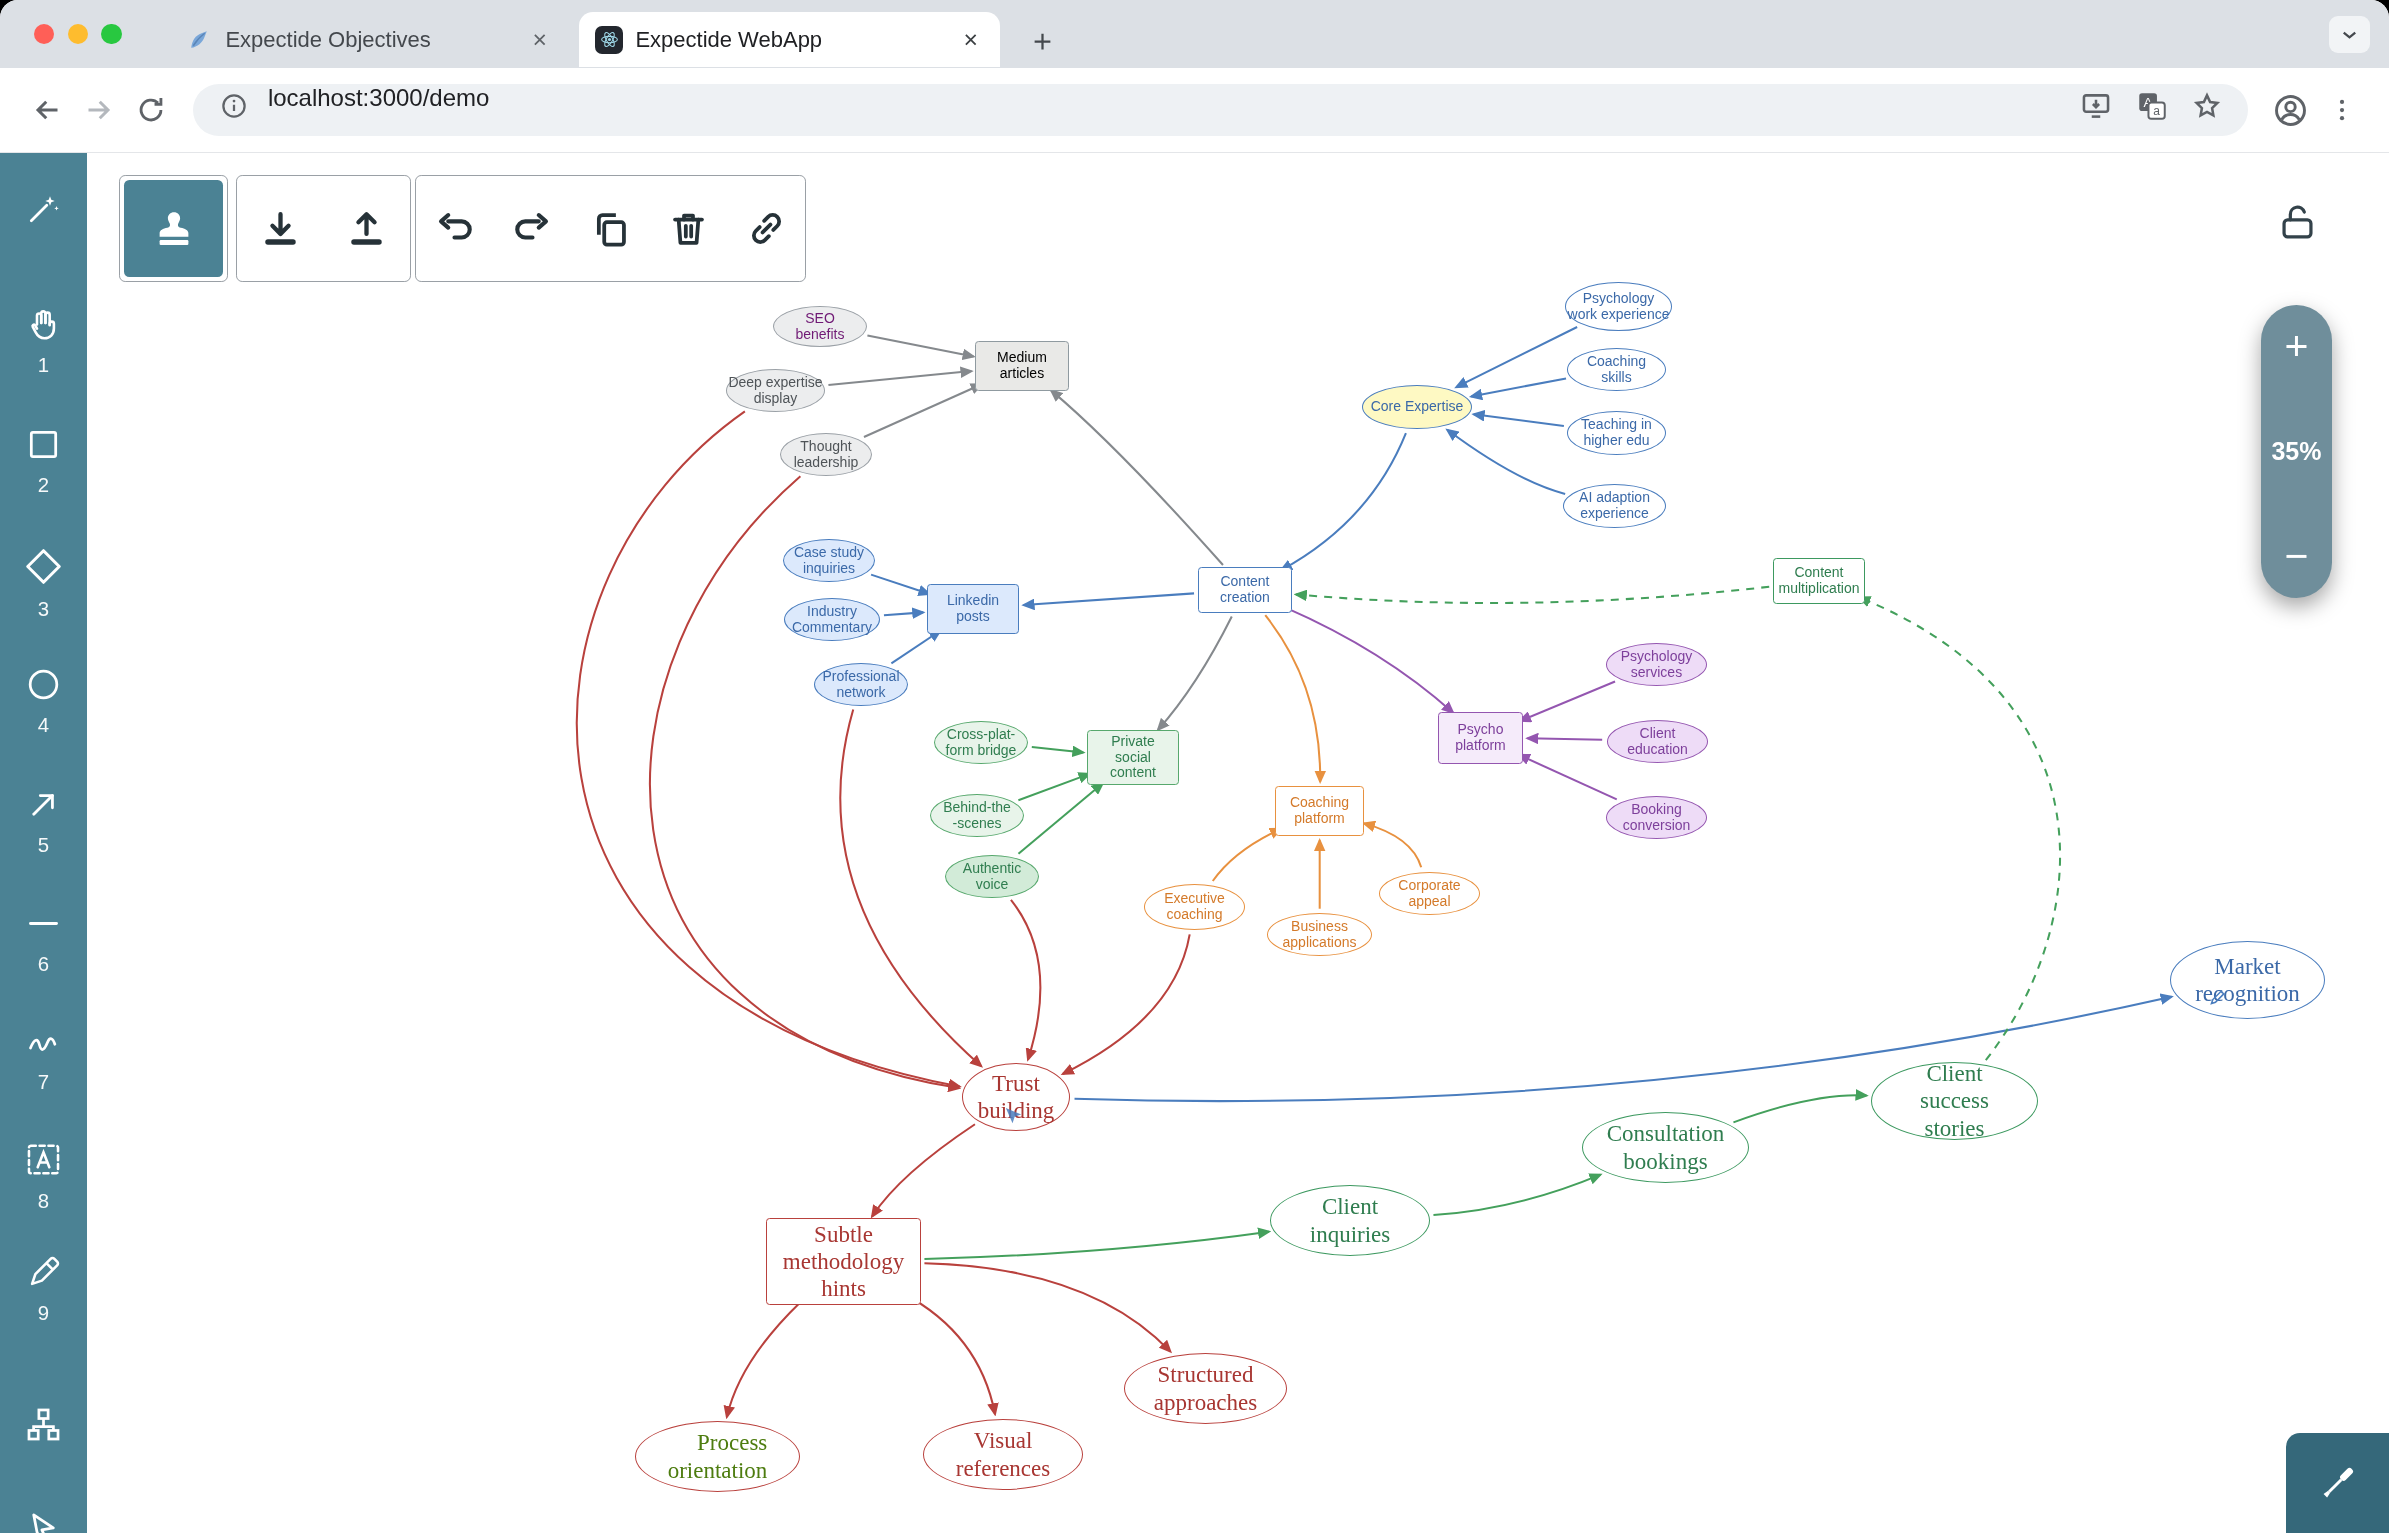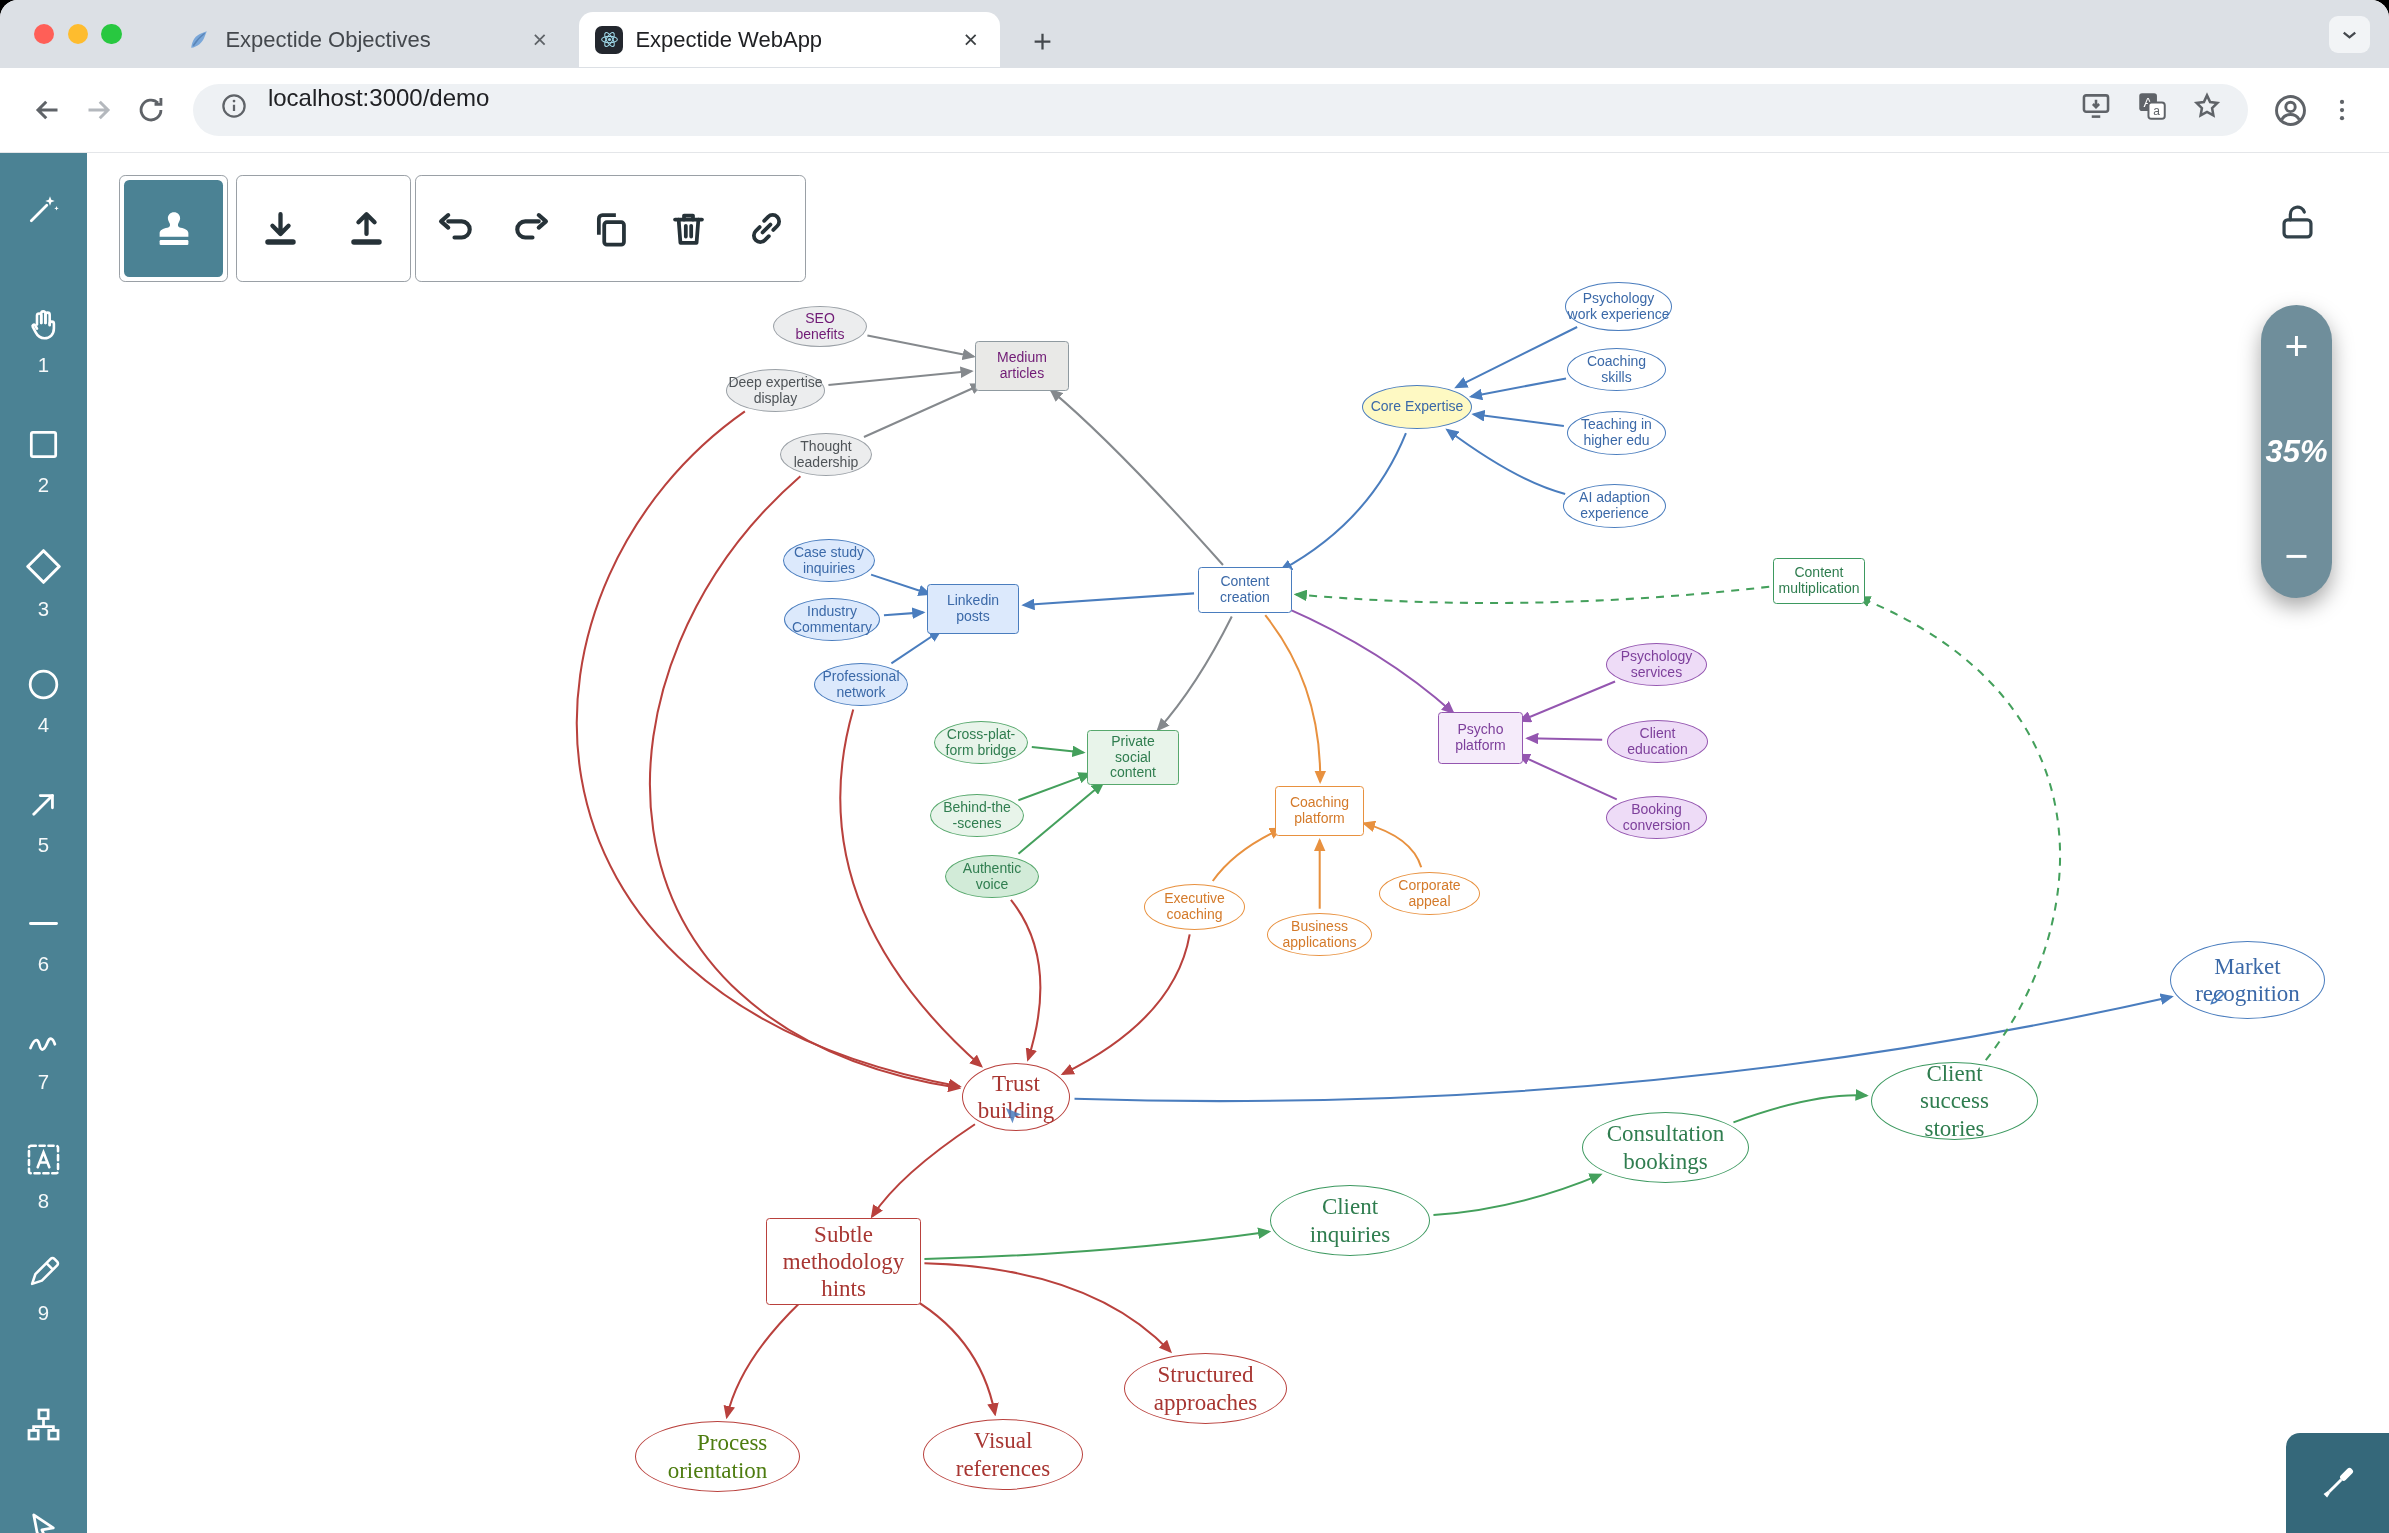--- a/index.html
+++ b/index.html
@@ -58,21 +58,21 @@
   .tb-g2{left:149px;width:175px;}
   .tb-g3{left:328px;width:391px;}
   .tb-btn{flex:1;height:100%;display:flex;align-items:center;justify-content:center;border:none;background:transparent;}
   .tb-btn.selected{background:var(--toolbar_selected);border-radius:5.3px;}
 
   .lock{position:absolute;z-index:3;left:2187px;top:46px;width:46px;height:46px;display:flex;align-items:center;justify-content:center;}
   .zoom{position:absolute;z-index:3;left:2174px;top:152px;width:71px;height:293px;background:var(--zoom_pill);
     border-radius:36px;display:flex;flex-direction:column;align-items:center;justify-content:space-between;
     padding:21px 0;color:#fff;box-shadow:0 9px 21px rgba(0,0,0,.35);}
   .zoom-sign{font-size:41px;line-height:1;}
-  .zoom-level{font-size:31px;font-weight:bold;font-style:italic;}
+  .zoom-level{font-size:25px;font-weight:bold;}
   .bottom-tool{position:absolute;z-index:3;right:0;bottom:0;width:103px;height:100px;background:var(--bottom_button);
     border-radius:14px 0 0 0;display:flex;align-items:center;justify-content:center;}
   .cursor{position:absolute;z-index:4;}
 </style>
 </head>
 <body>
 
 <div class="window">
 
   <div class="titlebar">
@@ -353,21 +353,21 @@
           <path d="M1516.1 1196.0 Q 1610 1190 1704.2 1150.5" fill="none" stroke="#44a05c" stroke-width="2.3" marker-end="url(#ah-green)"></path>
           <path d="M1853.9 1091.6 Q 1945 1058 2003.7 1061.4" fill="none" stroke="#44a05c" stroke-width="2.3" marker-end="url(#ah-green)"></path>
         </svg>
       <div id="node-layer">
           <div class="node ellipse" style="left: 686px; top: 153px; width: 94px; height: 41px; border-color: rgb(154, 160, 166); background: rgb(236, 237, 238); color: #701a75;"><span>SEO
 benefits</span></div>
           <div class="node ellipse" style="left: 639px; top: 216px; width: 99px; height: 43px; border-color: rgb(154, 160, 166); background: rgb(236, 237, 238); color: rgb(79, 84, 88);"><span>Deep expertise
 display</span></div>
           <div class="node ellipse" style="left: 693px; top: 280px; width: 92px; height: 43px; border-color: rgb(154, 160, 166); background: rgb(236, 237, 238); color: rgb(79, 84, 88);"><span>Thought
 leadership</span></div>
-          <div class="node rect" style="left: 888px; top: 188px; width: 94px; height: 50px; border-color: rgb(143, 154, 160); background: rgb(233, 233, 231); color: #701a75;"><span>Medium
+          <div class="node rect" style="left: 888px; top: 188px; width: 94px; height: 50px; border-color: rgb(143, 154, 160); background: rgb(233, 233, 231); color: #000000;"><span>Medium
 articles</span></div>
           <div class="node ellipse" style="left: 1478px; top: 129px; width: 107px; height: 49px; border-color: rgb(74, 125, 190); background: rgb(255, 255, 255); color: rgb(59, 105, 168);"><span>Psychology
 work experience</span></div>
           <div class="node ellipse" style="left: 1480px; top: 195px; width: 99px; height: 43px; border-color: rgb(74, 125, 190); background: rgb(255, 255, 255); color: rgb(59, 105, 168);"><span>Coaching
 skills</span></div>
           <div class="node ellipse" style="left: 1480px; top: 258px; width: 99px; height: 44px; border-color: rgb(74, 125, 190); background: rgb(255, 255, 255); color: rgb(59, 105, 168);"><span>Teaching in
 higher edu</span></div>
           <div class="node ellipse" style="left: 1476px; top: 331px; width: 103px; height: 44px; border-color: rgb(74, 125, 190); background: rgb(255, 255, 255); color: rgb(59, 105, 168);"><span>AI adaption
 experience</span></div>
           <div class="node ellipse" style="left: 1275px; top: 232px; width: 110px; height: 44px; border-color: rgb(74, 125, 190); background: #fef9c3; color: rgb(59, 105, 168);"><span>Core Expertise</span></div>

